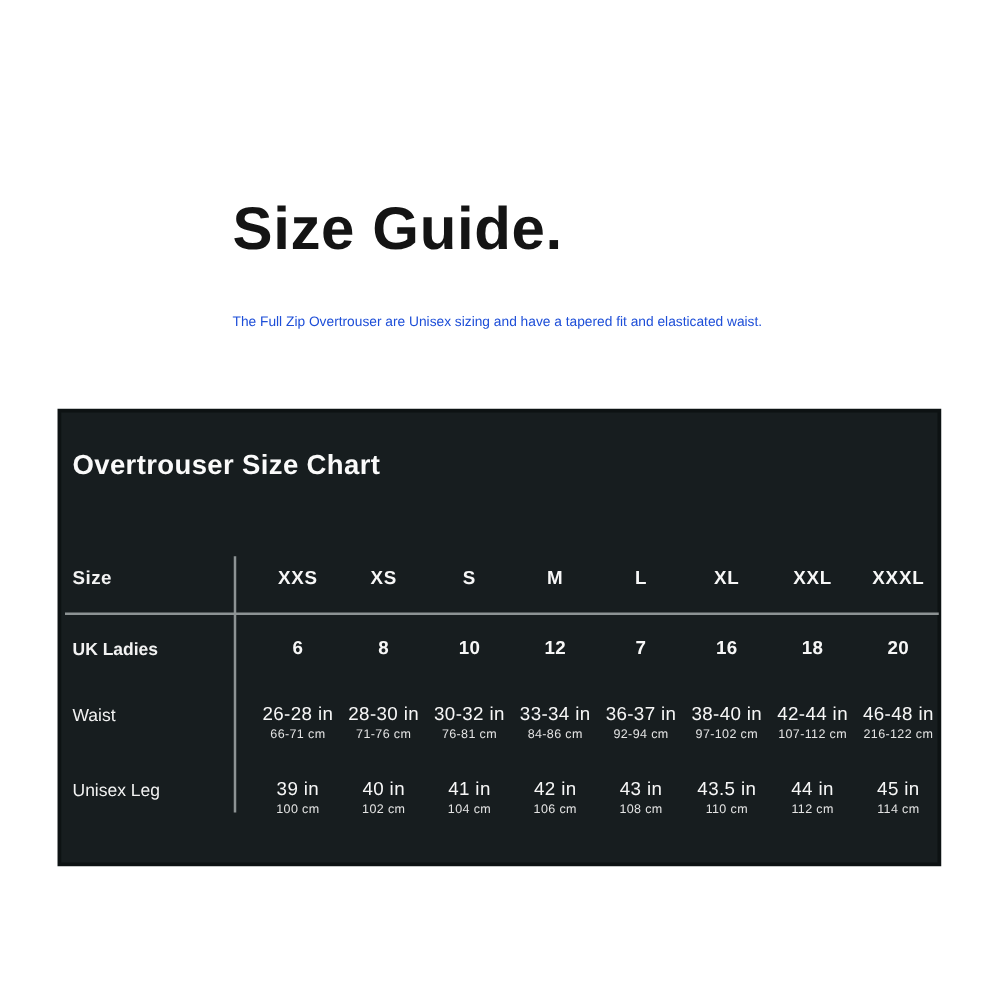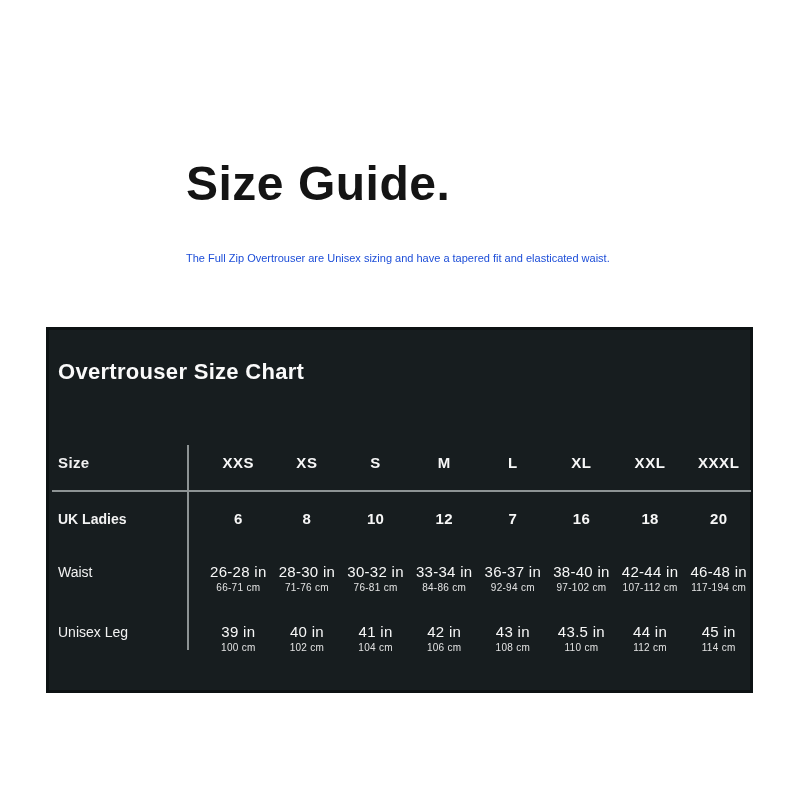--- a/index.html
+++ b/index.html
@@ -171,21 +171,21 @@
       <div class="cell">
           <span class="main">38-40 in</span>
           <span class="sub">97-102 cm</span>
         </div>
       <div class="cell">
           <span class="main">42-44 in</span>
           <span class="sub">107-112 cm</span>
         </div>
       <div class="cell">
           <span class="main">46-48 in</span>
-          <span class="sub">117-194 cm</span>
+          <span class="sub">216-122 cm</span>
         </div>
     </div>
 
     <div class="trow r-out">
       <div class="cell lbl pad-sub">
         <span class="lbl-text">Unisex Leg</span>
       </div>
       <div class="cell">
           <span class="main">39 in</span>
           <span class="sub">100 cm</span>

